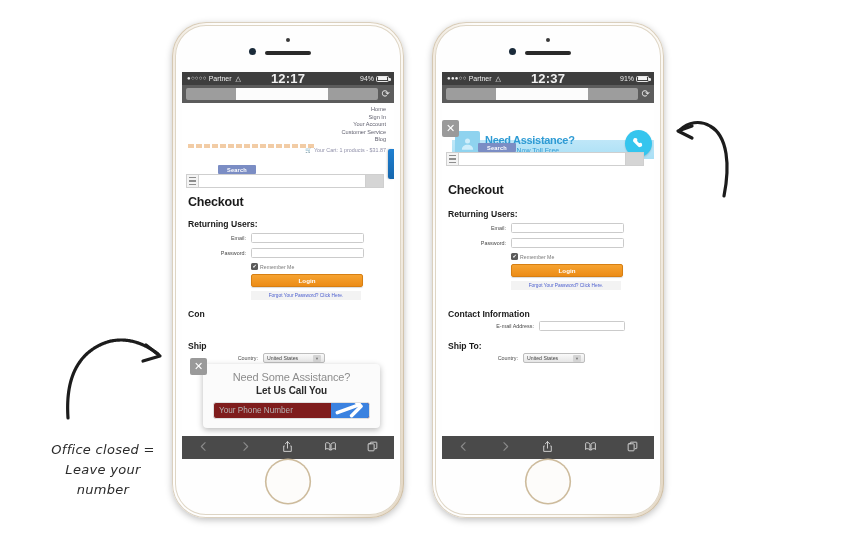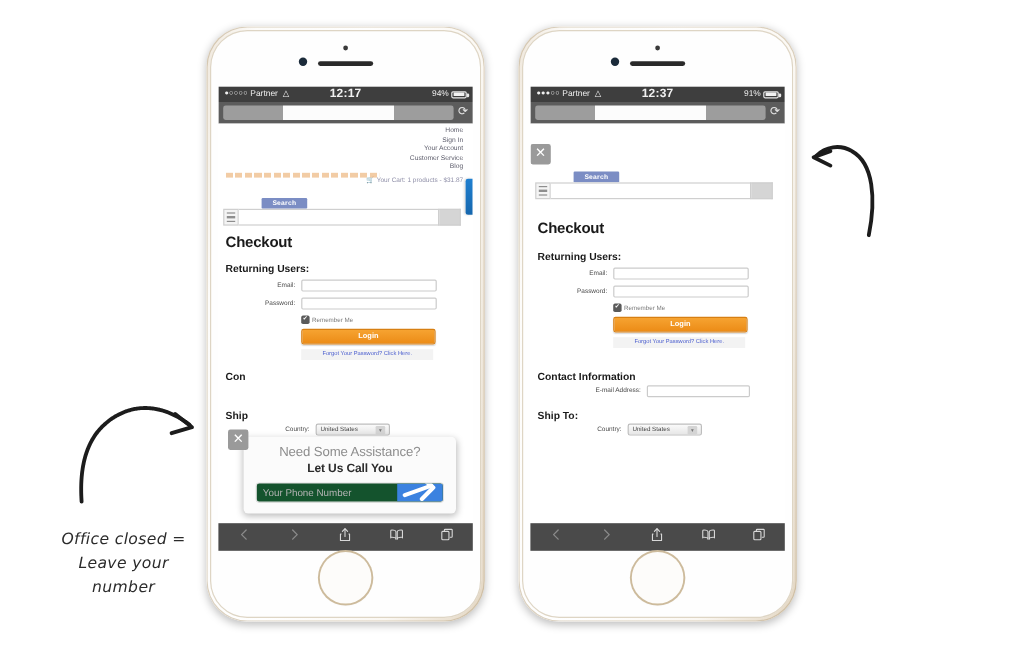--- a/index.html
+++ b/index.html
@@ -67,21 +67,21 @@
     font-size:7.2px;line-height:13px;
     display:flex;align-items:center;position:relative;
     padding:0 5px;box-sizing:border-box;
   }
   .sb-left{display:flex;align-items:center;gap:2px;}
   .dots{letter-spacing:.3px;font-size:6px;}
   .carrier{font-size:7px;}
   .wifi{font-size:7px;margin-left:2px;}
   .sb-time{
     position:absolute;left:0;right:0;text-align:center;
-    font-size:10px;font-weight:bold;letter-spacing:.2px;
+    font-size:13px;font-weight:bold;letter-spacing:.2px;
   }
   .sb-right{margin-left:auto;display:flex;align-items:center;gap:2px;font-size:7px;}
   .batt{
     width:13px;height:6px;border:1px solid #e8e8e8;border-radius:1.5px;
     position:relative;box-sizing:border-box;padding:.5px;
   }
   .batt:after{
     content:"";position:absolute;right:-2.5px;top:1.5px;
     width:1.5px;height:3px;background:#e8e8e8;border-radius:0 1px 1px 0;
   }
@@ -221,21 +221,21 @@
     padding:7px 10px 9px;box-sizing:border-box;text-align:center;
   }
   .popup .p-title{
     font-size:11px;color:#8d8d8d;font-weight:normal;letter-spacing:-.1px;
   }
   .popup .p-sub{
     font-size:10px;color:#2b2b2b;font-weight:bold;margin-top:2px;letter-spacing:-.1px;
   }
   .popup .p-form{
     margin-top:6px;display:flex;align-items:stretch;height:15px;
-    background:#14532d;border:1px solid #e0e0e0;border-radius:3px;overflow:hidden;
+    background:#7f1d1d;border:1px solid #e0e0e0;border-radius:3px;overflow:hidden;
   }
   .popup .p-input{
     flex:1;display:flex;align-items:center;padding-left:5px;
     font-size:8.2px;color:#b4b4b4;
   }
   .popup .p-send{
     width:38px;background:#3b82e0;color:#fff;
     display:flex;align-items:center;justify-content:center;font-size:11px;
   }
 
@@ -472,20 +472,40 @@
 
         <div class="urlbar">
           <div class="urlfield"></div>
           <div class="reload">⟳</div>
         </div>
 
         <div class="page">
 
           <div class="banner-wrap">
             <div class="banner-close">✕</div>
+            <div class="banner">
+              <div class="avatar">
+                <svg viewBox="0 0 24 24" fill="#cfeefb">
+                    <circle cx="12" cy="8" r="4"></circle>
+                    <path d="M3 22 C3 16.5 7 14 12 14 C17 14 21 16.5 21 22 Z"></path>
+                  </svg>
+              </div>
+              <div class="btxt">
+                <div class="b-title">Need Assistance?</div>
+                <div class="b-sub">
+                  <span class="greendot"></span>
+                  <span>Call Us Now Toll Free</span>
+                </div>
+              </div>
+              <div class="phonebtn">
+                <svg viewBox="0 0 24 24" fill="#ffffff">
+                    <path d="M6.6 3.2 C5.6 3 4.6 3.6 4.2 4.5 L3.4 6.4 C3 7.3 3.2 8.4 3.9 9.1 C6.6 11.8 9.2 14.4 11.9 17.1 C12.6 17.8 13.7 18 14.6 17.6 L16.5 16.8 C17.4 16.4 18 15.4 17.8 14.4 L17.4 12.3 C17.2 11.4 16.4 10.8 15.5 10.9 L13.7 11.1 C13.2 11.2 12.7 11 12.4 10.6 L10.4 8.6 C10 8.3 9.8 7.8 9.9 7.3 L10.1 5.5 C10.2 4.6 9.6 3.8 8.7 3.6 Z"></path>
+                  </svg>
+              </div>
+            </div>
           </div>
 
           <div class="searchtab" style="top:40px;">Search</div>
 
           <div class="searchrow" style="top:49px;">
             <div class="burger">
                 <i></i>
                 <i></i>
                 <i></i>
               </div>

